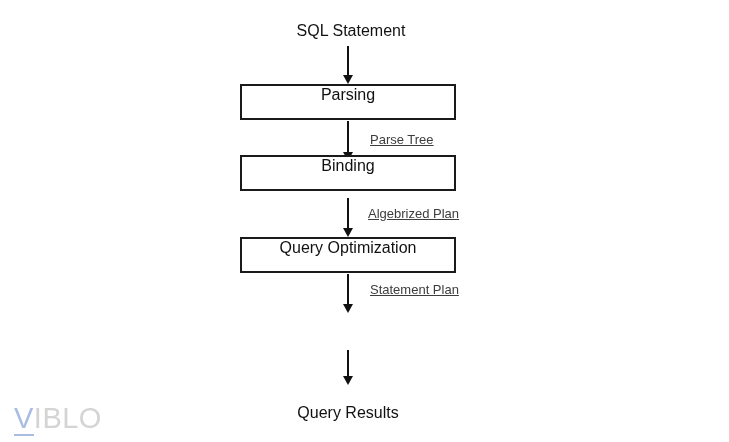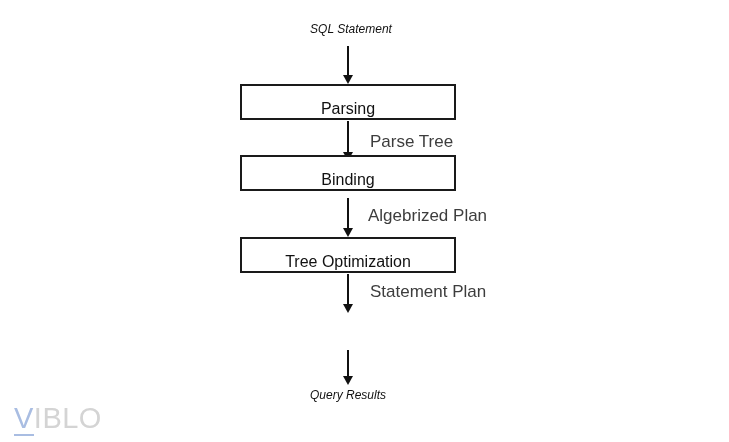--- a/index.html
+++ b/index.html
@@ -6,49 +6,49 @@
   body {
     width: 729px; height: 442px;
     background: #ffffff;
     font-family: "Liberation Sans", sans-serif;
     position: relative; overflow: hidden;
   }
   .stage { position: absolute; inset: 0; }
 
   .terminal {
     position: absolute; transform: translateX(-50%);
-    font-size: 12px; color: var(--text, #111111); white-space: nowrap; font-style: italic;
+    font-size: 16px; color: var(--text, #111111); white-space: nowrap;
   }
   #source-terminal { left: 351px; top: 22px; }
-  #sink-terminal  { left: 348px; top: 388px; text-align: right; }
+  #sink-terminal  { left: 348px; top: 404px; text-align: right; }
 
   .box {
     position: absolute; left: 240px; width: 216px; height: 36px;
     box-sizing: border-box;
     border: 2px solid var(--box-border, #1a1a1a);
     background: #ffffff;
-    display: flex; align-items: flex-end; justify-content: center;
+    display: flex; align-items: flex-start; justify-content: center;
     font-size: 16px; color: var(--text, #111111); white-space: nowrap;
   }
 
   .arrow {
     position: absolute; left: 348px; transform: translateX(-50%);
     width: 12px; display: flex; flex-direction: column; align-items: center;
   }
   .arrow .shaft { width: 1.5px; flex: 1; background: var(--text, #111111); }
   .arrow .head {
     width: 0; height: 0;
     border-left: 5.5px solid transparent;
     border-right: 5.5px solid transparent;
     border-top: 9px solid var(--text, #111111);
   }
 
   .edge-label {
-    position: absolute; font-size: 17px;
-    color: var(--edge-label, #3d3d3d); white-space: nowrap;
+    position: absolute; font-size: 13px;
+    color: var(--edge-label, #3d3d3d); white-space: nowrap; text-decoration: underline;
   }
 
   .logo {
     position: absolute; left: 14px; top: 404px;
     font-size: 29px; letter-spacing: 0.5px; line-height: 1; white-space: nowrap;
   }
   .logo .initial {
     display: inline-block;
     color: var(--logo-initial, #a9bde2);
     border-bottom: 2px solid var(--logo-initial, #a9bde2);
@@ -82,21 +82,21 @@
     <span>Binding</span>
   </div>
 
   <div class="arrow" style="top:198px;height:39px">
     <div class="shaft"></div>
     <div class="head"></div>
   </div>
   <div class="edge-label" style="left:368px;top:206px">Algebrized Plan</div>
 
   <div class="box" style="top:237px">
-    <span>Tree Optimization</span>
+    <span>Query Optimization</span>
   </div>
 
   <div class="arrow" style="top:274px;height:39px">
     <div class="shaft"></div>
     <div class="head"></div>
   </div>
   <div class="edge-label" style="left:370px;top:282px">Statement Plan</div>
 
 
   <div class="arrow" style="top:350px;height:35px">

